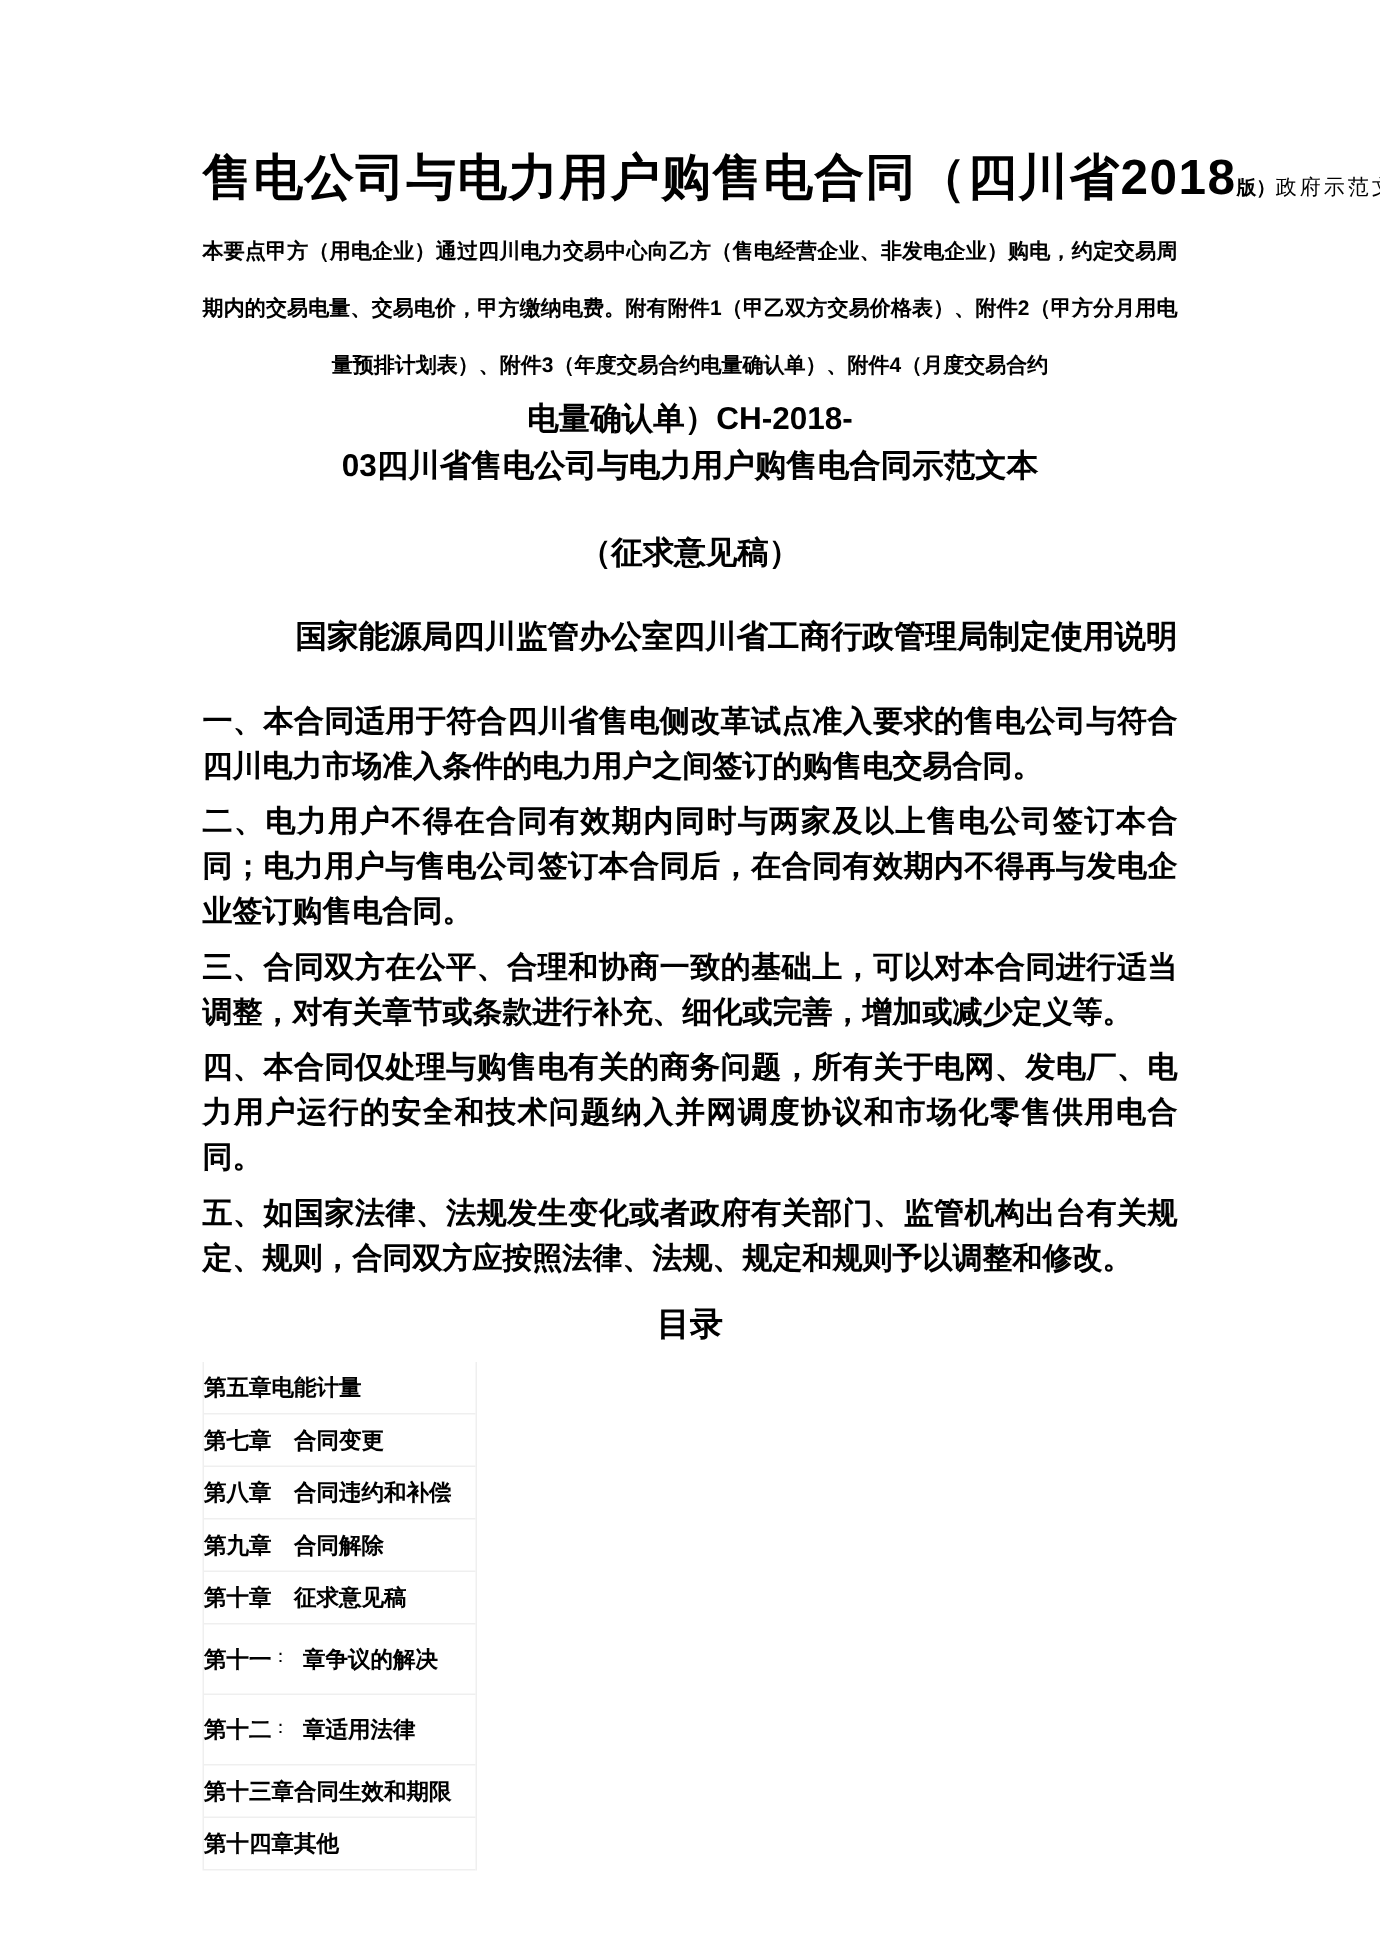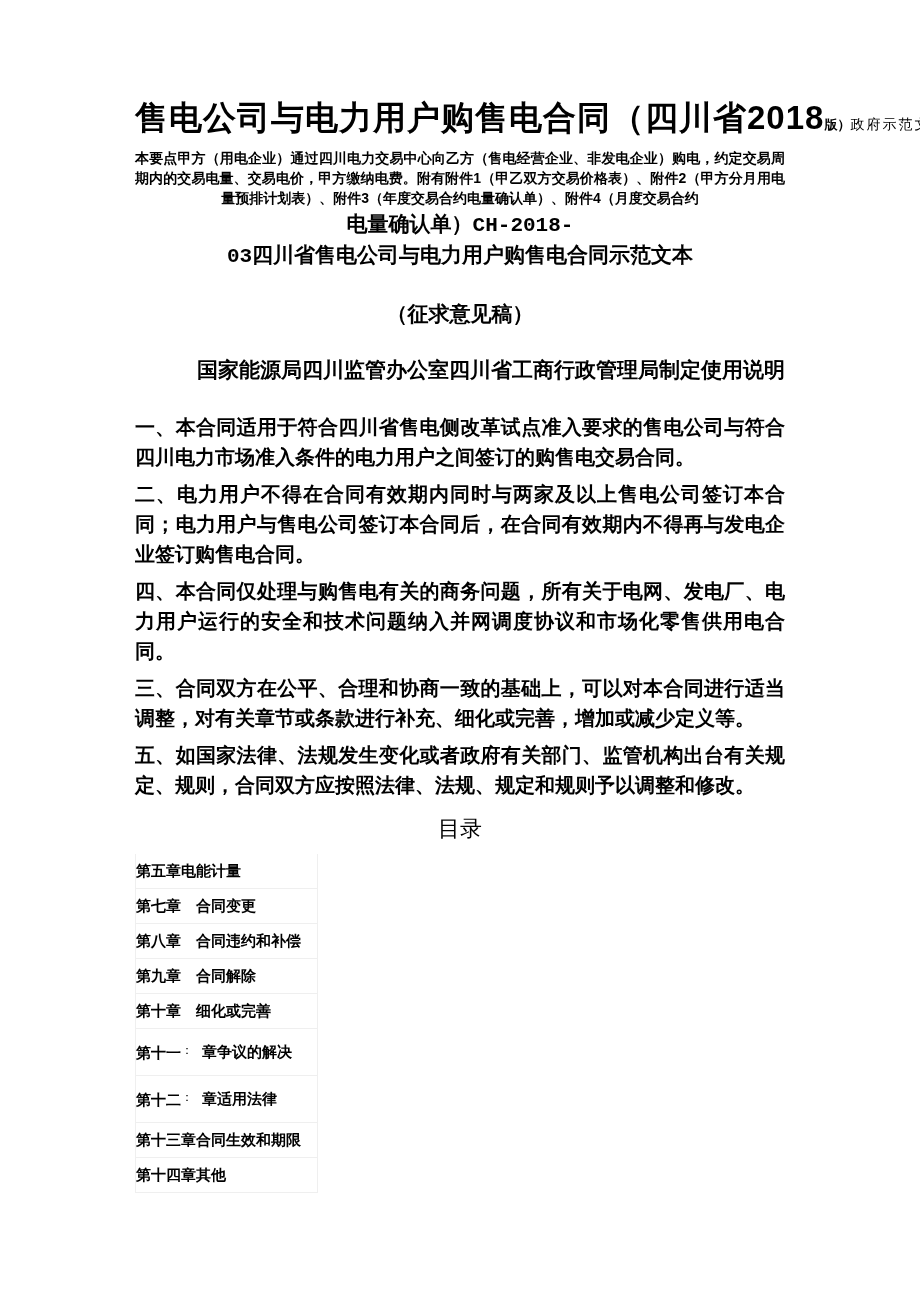--- a/index.html
+++ b/index.html
@@ -35,33 +35,32 @@
   .title .note {
     font-size: 14px;
     font-weight: 400;
     font-family: "Liberation Serif", "DejaVu Serif", serif;
     letter-spacing: 2px;
   }
   
   .intro {
     margin: 7px 0 0 0;
     font-size: 14px;
-    line-height: 20px;
+    line-height: 38px;
     font-weight: 600;
     text-align: justify;
     text-align-last: center;
   }
   
   .subtitle {
     margin: 2px 0 0 0;
     text-align: center;
     font-size: 21px;
     font-weight: 700;
     line-height: 31px;
-    font-family: Liberation Mono, monospace;
   }
   .draft {
     margin-top: 28px;
     text-align: center;
     font-size: 21px;
     font-weight: 700;
   }
   .issuer {
     margin-top: 28px;
     text-align: right;
@@ -76,21 +75,21 @@
     font-weight: 600;
     text-align: justify;
     font-family: Liberation Serif, serif;
   }
   .note.first { margin-top: 28px; }
   
   .toc-head {
     margin-top: 14px;
     text-align: center;
     font-size: 22px;
-    font-weight: 400;
+    font-weight: 700;
   }
   .toc-line1 {
     margin-top: 26px;
     font-size: 15px;
     font-weight: 600;
     letter-spacing: 0.5px;
   }
   .toc-table {
     margin-top: 10px;
     width: 183px;
@@ -133,42 +132,42 @@
     <div>电量确认单）CH-2018-</div>
     <div>03四川省售电公司与电力用户购售电合同示范文本</div>
   </div>
 
   <div class="draft">（征求意见稿）</div>
 
   <div class="issuer">国家能源局四川监管办公室四川省工商行政管理局制定使用说明</div>
 
   <p class="note first">一、本合同适用于符合四川省售电侧改革试点准入要求的售电公司与符合四川电力市场准入条件的电力用户之间签订的购售电交易合同。</p>
   <p class="note">二、电力用户不得在合同有效期内同时与两家及以上售电公司签订本合同；电力用户与售电公司签订本合同后，在合同有效期内不得再与发电企业签订购售电合同。</p>
+  <p class="note">三、合同双方在公平、合理和协商一致的基础上，可以对本合同进行适当调整，对有关章节或条款进行补充、细化或完善，增加或减少定义等。</p>
   <p class="note">四、本合同仅处理与购售电有关的商务问题，所有关于电网、发电厂、电力用户运行的安全和技术问题纳入并网调度协议和市场化零售供用电合同。</p>
-  <p class="note">三、合同双方在公平、合理和协商一致的基础上，可以对本合同进行适当调整，对有关章节或条款进行补充、细化或完善，增加或减少定义等。</p>
   <p class="note">五、如国家法律、法规发生变化或者政府有关部门、监管机构出台有关规定、规则，合同双方应按照法律、法规、规定和规则予以调整和修改。</p>
 
   <div class="toc-head">目录</div>
 
 
   <div class="toc-table">
     <div class="toc-row">
       <span>第五章电能计量</span>
     </div>
     <div class="toc-row">
       <span>第七章　合同变更</span>
     </div>
     <div class="toc-row">
       <span>第八章　合同违约和补偿</span>
     </div>
     <div class="toc-row">
       <span>第九章　合同解除</span>
     </div>
     <div class="toc-row">
-      <span>第十章　细化或完善</span>
+      <span>第十章　征求意见稿</span>
     </div>
     <div class="toc-row tall">
       <span class="num-block">
         <span>第十一</span>
         <span class="colon">：</span>
       </span>
       <span>章争议的解决</span>
     </div>
     <div class="toc-row tall">
       <span class="num-block">

